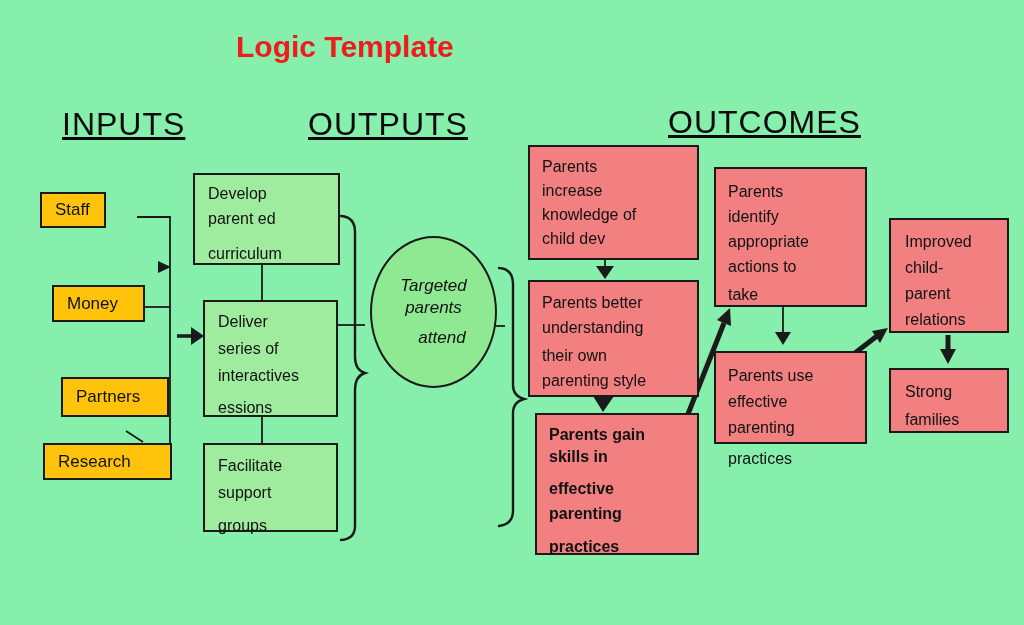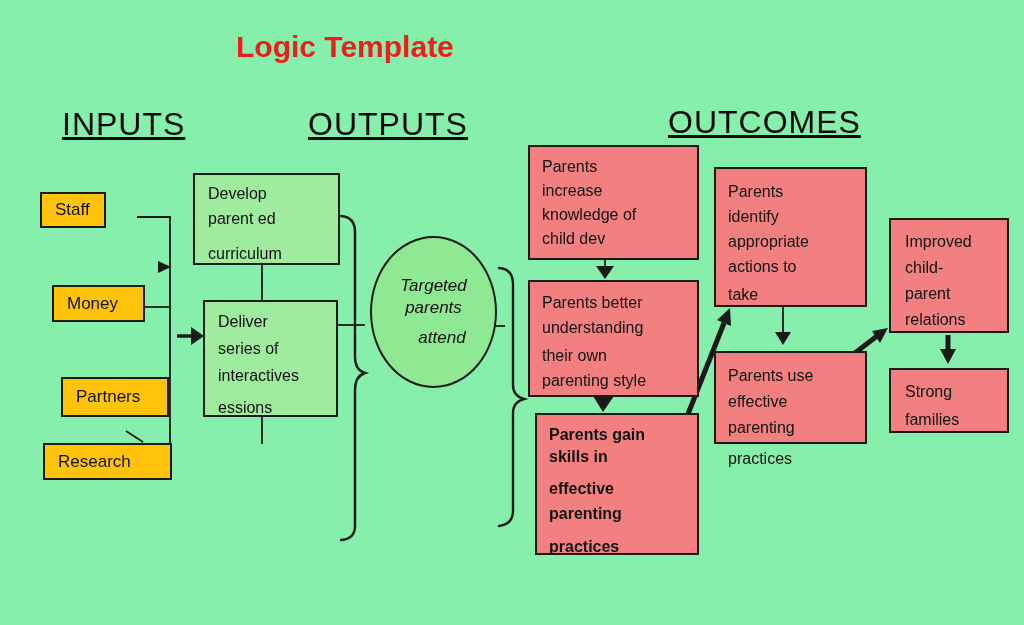--- a/index.html
+++ b/index.html
@@ -119,20 +119,25 @@
     <div>Develop</div>
     <div>parent ed</div>
     <div class="g10">curriculum</div>
   </div>
   <div class="box out" id="g-deliver" style="left:203px;top:300px;width:135px;height:117px;">
     <div>Deliver</div>
     <div>series of</div>
     <div>interactives</div>
     <div class="g5">essions</div>
   </div>
+  <div class="box out" id="g-facilitate" style="left:203px;top:443px;width:135px;height:89px;">
+    <div>Facilitate</div>
+    <div>support</div>
+    <div class="g6">groups</div>
+  </div>
 
   <div class="ellipse" style="left:370px;top:236px;width:127px;height:152px;">
     <div>Targeted</div>
     <div>parents</div>
     <div class="g8">attend</div>
   </div>
 
   <div class="box oc" id="p-knowledge" style="left:528px;top:145px;width:171px;height:115px;">
     <div>Parents</div>
     <div>increase</div>

